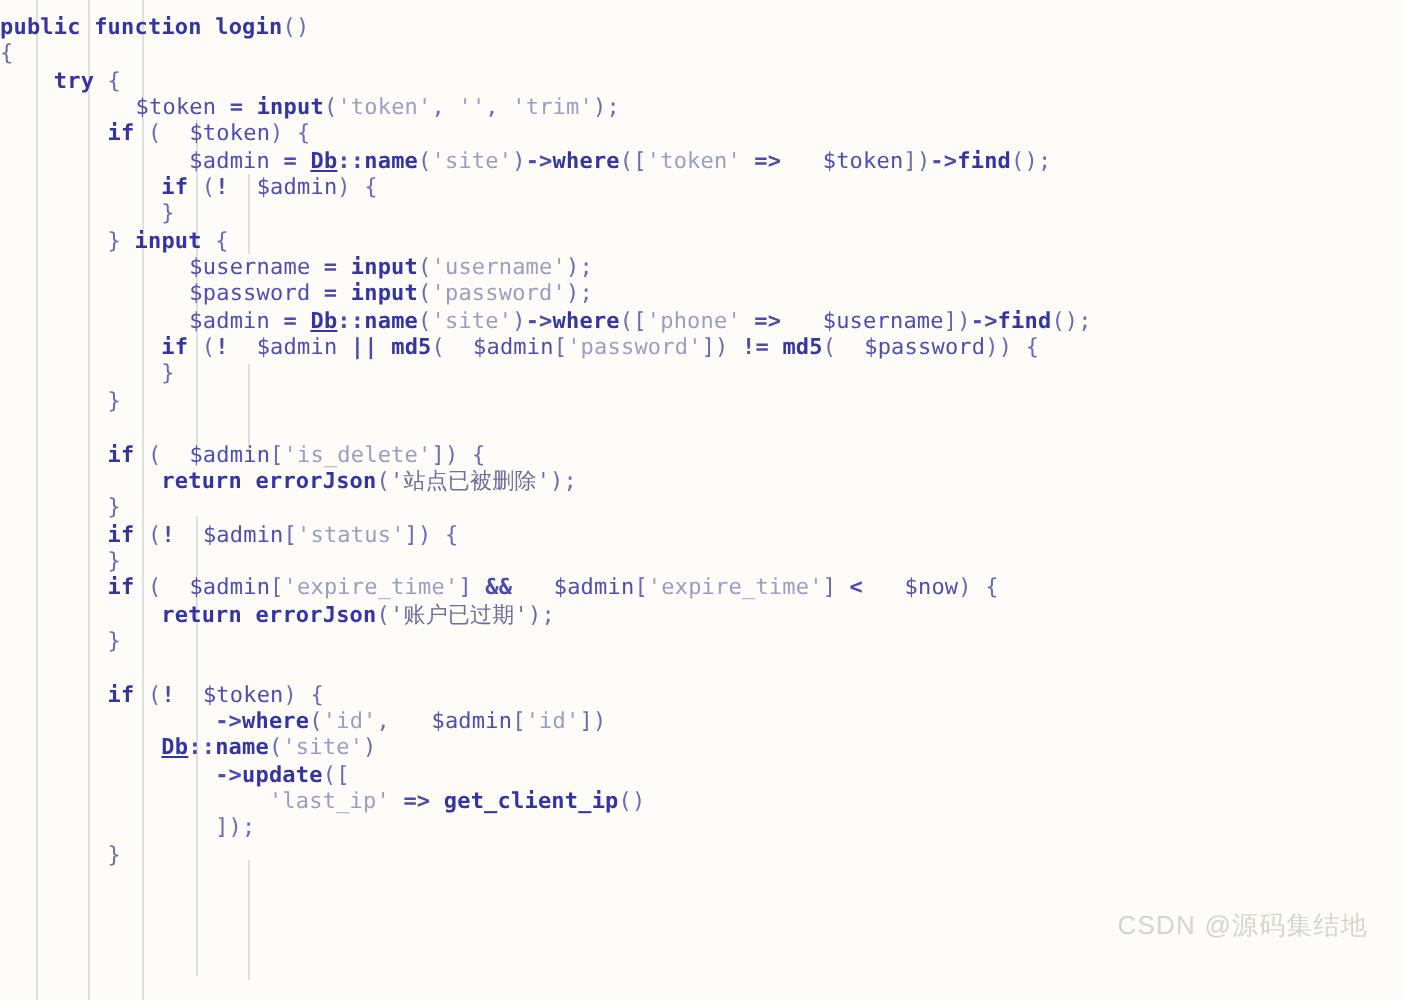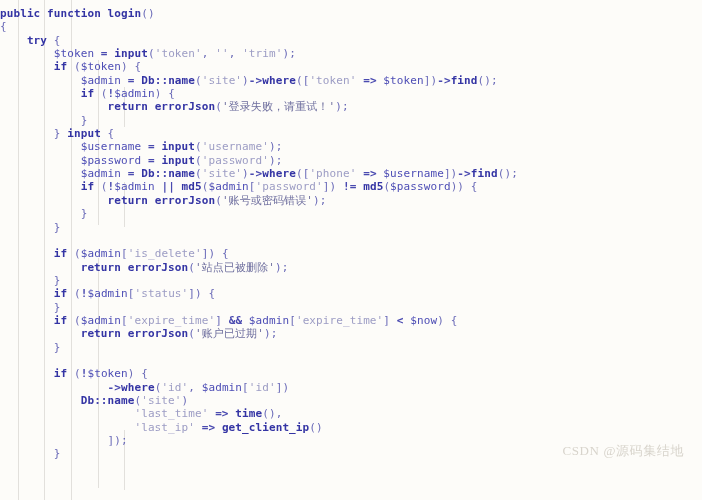--- a/index.html
+++ b/index.html
@@ -43,34 +43,34 @@
     line-height: 13.35px;
     font-size: 11px;
     white-space: pre;
     color: #4a4aa8;
     letter-spacing: 0.1px;
   }
 
   
   .kw   { color: #3434a4; font-weight: bold; }
   .fn   { color: #3434a4; font-weight: bool; font-weight: bold; }
-  .var  { color: #4d4db5; }
+  .var  { color: #4d4db5; margin-left: 14px; }
   .str  { color: #9c9cc4; font-weight: normal; }
   .cn   { color: #6e6e9e; font-weight: normal; }
   .op   { color: #4a4ab0; font-weight: bold; }
   .pun  { color: #6a6ab8; }
   .brc  { color: #7a78c0; }
-  .cls  { color: #3d3da8; font-weight: bold; }
+  .cls  { color: #3d3da8; font-weight: bold; text-decoration: underline; }
 
   
   #watermark {
     position: absolute;
     right: 18px;
-    bottom: 16px;
-    font-family: Liberation Serif, serif;
+    bottom: 4px;
+    font-family: Liberation Sans, sans-serif;
     font-size: 13px;
     color: #d8d4cc;
     letter-spacing: 0.6px;
     z-index: 2;
     user-select: none;
   }
 </style>
 <style>
   .kw,.fn,.cls { color: #3434a4; }
   .var  { color: #4d4db5; }
@@ -99,43 +99,41 @@
   <div class="guide" style="left:124px; top:430px; height:60px;"></div>
 
   <div id="code-lines">
       <div class="code-line"><span class="kw">public</span> <span class="kw">function</span> <span class="fn">login</span><span class="pun">(</span><span class="pun">)</span></div>
       <div class="code-line"><span class="brc">{</span></div>
       <div class="code-line">    <span class="kw">try</span> <span class="brc">{</span></div>
       <div class="code-line">        <span class="var">$token</span> <span class="op">=</span> <span class="fn">input</span><span class="pun">(</span><span class="str">'token'</span><span class="pun">,</span> <span class="str">''</span><span class="pun">,</span> <span class="str">'trim'</span><span class="pun">)</span><span class="pun">;</span></div>
       <div class="code-line">        <span class="kw">if</span> <span class="pun">(</span><span class="var">$token</span><span class="pun">)</span> <span class="brc">{</span></div>
       <div class="code-line">            <span class="var">$admin</span> <span class="op">=</span> <span class="cls">Db</span><span class="op">::</span><span class="fn">name</span><span class="pun">(</span><span class="str">'site'</span><span class="pun">)</span><span class="op">-&gt;</span><span class="fn">where</span><span class="pun">(</span><span class="pun">[</span><span class="str">'token'</span> <span class="op">=&gt;</span> <span class="var">$token</span><span class="pun">]</span><span class="pun">)</span><span class="op">-&gt;</span><span class="fn">find</span><span class="pun">(</span><span class="pun">)</span><span class="pun">;</span></div>
       <div class="code-line">            <span class="kw">if</span> <span class="pun">(</span><span class="op">!</span><span class="var">$admin</span><span class="pun">)</span> <span class="brc">{</span></div>
-      <div class="code-line">                <span class="kw">return</span> <span class="fn">errorJson</span><span class="pun">(</span><span class="cn">'登录失败，请重试！'</span><span class="pun">)</span><span class="pun">;</span></div>
       <div class="code-line">            <span class="brc">}</span></div>
       <div class="code-line">        <span class="brc">}</span> <span class="kw">input</span> <span class="brc">{</span></div>
       <div class="code-line">            <span class="var">$username</span> <span class="op">=</span> <span class="fn">input</span><span class="pun">(</span><span class="str">'username'</span><span class="pun">)</span><span class="pun">;</span></div>
       <div class="code-line">            <span class="var">$password</span> <span class="op">=</span> <span class="fn">input</span><span class="pun">(</span><span class="str">'password'</span><span class="pun">)</span><span class="pun">;</span></div>
       <div class="code-line">            <span class="var">$admin</span> <span class="op">=</span> <span class="cls">Db</span><span class="op">::</span><span class="fn">name</span><span class="pun">(</span><span class="str">'site'</span><span class="pun">)</span><span class="op">-&gt;</span><span class="fn">where</span><span class="pun">(</span><span class="pun">[</span><span class="str">'phone'</span> <span class="op">=&gt;</span> <span class="var">$username</span><span class="pun">]</span><span class="pun">)</span><span class="op">-&gt;</span><span class="fn">find</span><span class="pun">(</span><span class="pun">)</span><span class="pun">;</span></div>
       <div class="code-line">            <span class="kw">if</span> <span class="pun">(</span><span class="op">!</span><span class="var">$admin</span> <span class="op">||</span> <span class="fn">md5</span><span class="pun">(</span><span class="var">$admin</span><span class="pun">[</span><span class="str">'password'</span><span class="pun">]</span><span class="pun">)</span> <span class="op">!=</span> <span class="fn">md5</span><span class="pun">(</span><span class="var">$password</span><span class="pun">)</span><span class="pun">)</span> <span class="brc">{</span></div>
-      <div class="code-line">                <span class="kw">return</span> <span class="fn">errorJson</span><span class="pun">(</span><span class="cn">'账号或密码错误'</span><span class="pun">)</span><span class="pun">;</span></div>
       <div class="code-line">            <span class="brc">}</span></div>
       <div class="code-line">        <span class="brc">}</span></div>
       <div class="code-line">&nbsp;</div>
       <div class="code-line">        <span class="kw">if</span> <span class="pun">(</span><span class="var">$admin</span><span class="pun">[</span><span class="str">'is_delete'</span><span class="pun">]</span><span class="pun">)</span> <span class="brc">{</span></div>
       <div class="code-line">            <span class="kw">return</span> <span class="fn">errorJson</span><span class="pun">(</span><span class="cn">'站点已被删除'</span><span class="pun">)</span><span class="pun">;</span></div>
       <div class="code-line">        <span class="brc">}</span></div>
       <div class="code-line">        <span class="kw">if</span> <span class="pun">(</span><span class="op">!</span><span class="var">$admin</span><span class="pun">[</span><span class="str">'status'</span><span class="pun">]</span><span class="pun">)</span> <span class="brc">{</span></div>
       <div class="code-line">        <span class="brc">}</span></div>
       <div class="code-line">        <span class="kw">if</span> <span class="pun">(</span><span class="var">$admin</span><span class="pun">[</span><span class="str">'expire_time'</span><span class="pun">]</span> <span class="op">&amp;&amp;</span> <span class="var">$admin</span><span class="pun">[</span><span class="str">'expire_time'</span><span class="pun">]</span> <span class="op">&lt;</span> <span class="var">$now</span><span class="pun">)</span> <span class="brc">{</span></div>
       <div class="code-line">            <span class="kw">return</span> <span class="fn">errorJson</span><span class="pun">(</span><span class="cn">'账户已过期'</span><span class="pun">)</span><span class="pun">;</span></div>
       <div class="code-line">        <span class="brc">}</span></div>
       <div class="code-line">&nbsp;</div>
       <div class="code-line">        <span class="kw">if</span> <span class="pun">(</span><span class="op">!</span><span class="var">$token</span><span class="pun">)</span> <span class="brc">{</span></div>
       <div class="code-line">                <span class="op">-&gt;</span><span class="fn">where</span><span class="pun">(</span><span class="str">'id'</span><span class="pun">,</span> <span class="var">$admin</span><span class="pun">[</span><span class="str">'id'</span><span class="pun">]</span><span class="pun">)</span></div>
       <div class="code-line">            <span class="cls">Db</span><span class="op">::</span><span class="fn">name</span><span class="pun">(</span><span class="str">'site'</span><span class="pun">)</span></div>
-      <div class="code-line">                    <span class="str">'last_time'</span> <span class="op">=&gt;</span> <span class="fn">time</span><span class="pun">(</span><span class="pun">)</span><span class="pun">,</span></div>
+      <div class="code-line">                <span class="op">-&gt;</span><span class="fn">update</span><span class="pun">(</span><span class="pun">[</span></div>
       <div class="code-line">                    <span class="str">'last_ip'</span> <span class="op">=&gt;</span> <span class="fn">get_client_ip</span><span class="pun">(</span><span class="pun">)</span></div>
       <div class="code-line">                <span class="pun">]</span><span class="pun">)</span><span class="pun">;</span></div>
       <div class="code-line">        <span class="brc">}</span></div>
     </div>
 
   <div id="watermark">CSDN @源码集结地</div>
 </div>
 
 </body></html>

